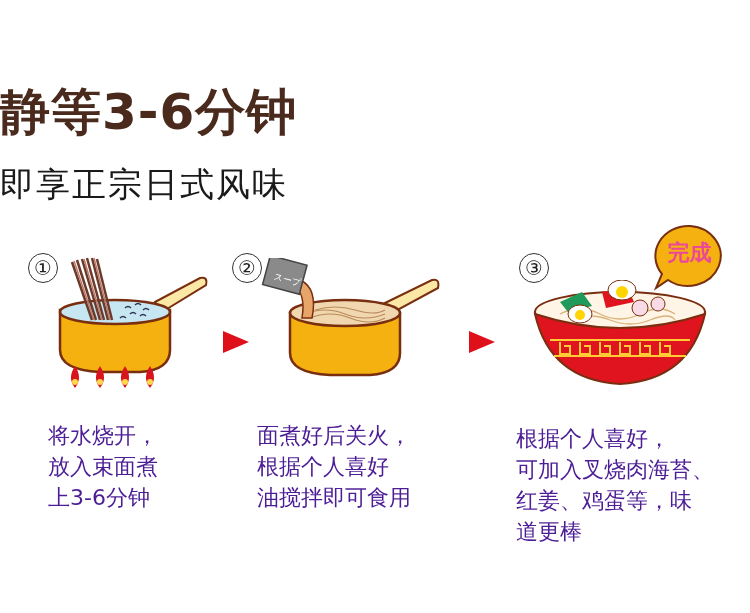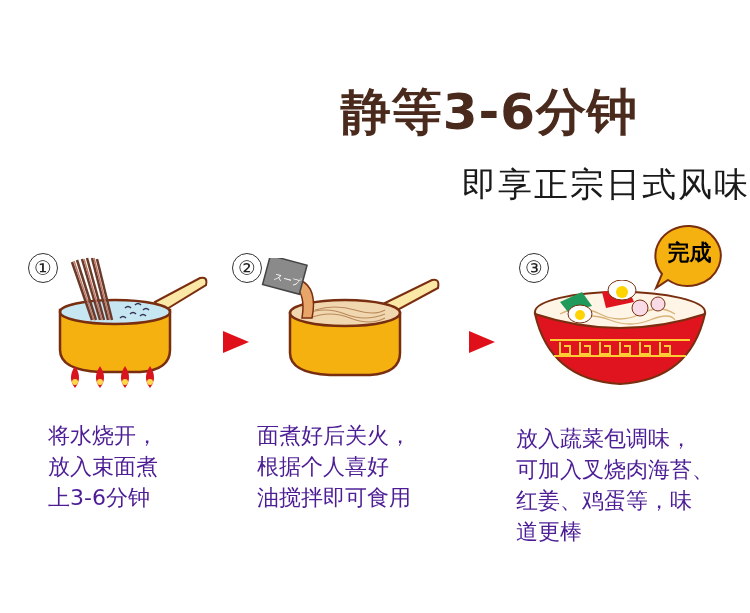--- a/index.html
+++ b/index.html
@@ -1,20 +1,20 @@
 <!DOCTYPE html>
 <html><head>
 <meta charset="utf-8">
 <style>
   html, body { margin:0; padding:0; background:#ffffff; }
   body { width:750px; height:613px; position:relative; overflow:hidden;
          font-family:"DejaVu Sans", "Liberation Sans", sans-serif; }
-  .title { position:absolute; left:0; width:638px; top:80px; text-align:right;
+  .title { position:absolute; left:0; width:638px; top:80px; text-align:left;
            font-size:50px; font-weight:bold; color:#4a2a1c; letter-spacing:1px; line-height:64px; }
-  .subtitle { position:absolute; left:0; width:750px; top:162px; text-align:right;
+  .subtitle { position:absolute; left:0; width:750px; top:162px; text-align:left;
            font-size:34px; color:#1a1a1a; letter-spacing:2px; line-height:44px; }
   .step-num { position:absolute; width:28px; height:28px; border:1.5px solid #333; border-radius:50%;
            text-align:center; line-height:28px; font-size:20px; color:#222; box-sizing:content-box; }
   .illus { position:absolute; }
   .arrow { position:absolute; width:0; height:0; border-top:11px solid transparent;
            border-bottom:11px solid transparent; border-left:26px solid #e0101a; }
   .desc { position:absolute; font-size:22px; color:#4c1d95; line-height:31px; white-space:pre-line; }
 </style>
 </head>
 <body>
@@ -114,25 +114,25 @@
     <path d="M20 60 h140"></path>
       <path d="M24 76 h132"></path>
     <path d="M30 62 v12 h10 v-8 h-6 M50 62 v12 h10 v-8 h-6 M70 62 v12 h10 v-8 h-6 M90 62 v12 h10 v-8 h-6 M110 62 v12 h10 v-8 h-6 M130 62 v12 h10 v-8 h-6"></path>
   </g>
 </svg>
 
 <div class="illus" style="left:652px;top:224px;width:75px;height:68px;">
   <svg width="75" height="68" viewBox="0 0 75 68">
     <path d="M38 2 A33 30 0 1 1 16 56 L4 64 L10 50 A33 30 0 0 1 38 2Z" fill="#f5b10f" stroke="#7a2e10" stroke-width="2"></path>
   </svg>
-  <div style="position:absolute;left:0;top:14px;width:75px;text-align:center;font-size:22px;font-weight:bold;color:#000000;">完成</div>
+  <div style="position:absolute;left:0;top:14px;width:75px;text-align:center;font-size:22px;font-weight:bold;color:#ec4899;">完成</div>
 </div>
 
 <div class="desc" style="left:48px;top:420px;">将水烧开，
 放入束面煮
 上3-6分钟</div>
 <div class="desc" style="left:257px;top:420px;">面煮好后关火，
 根据个人喜好
 油搅拌即可食用</div>
-<div class="desc" style="left:516px;top:423px;">放入蔬菜包调味，
+<div class="desc" style="left:516px;top:423px;">根据个人喜好，
 可加入叉烧肉海苔、
 红姜、鸡蛋等，味
 道更棒</div>
 
 </body></html>

